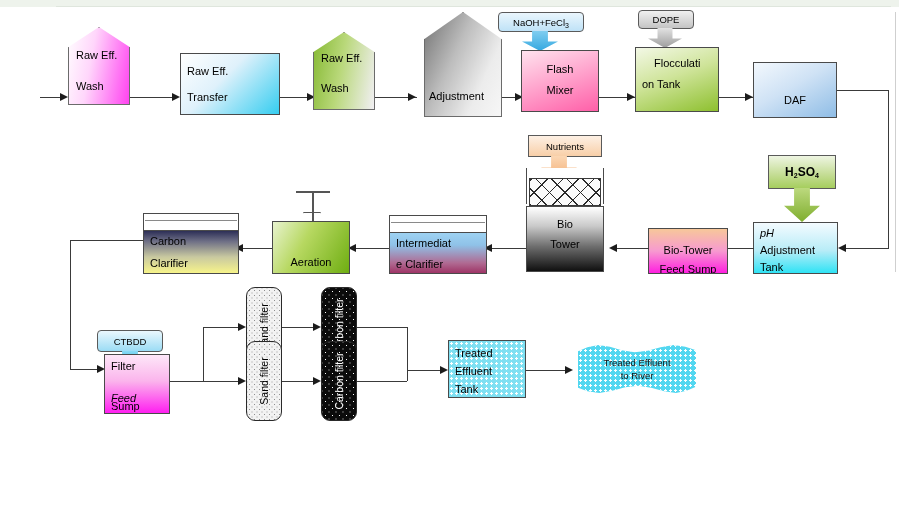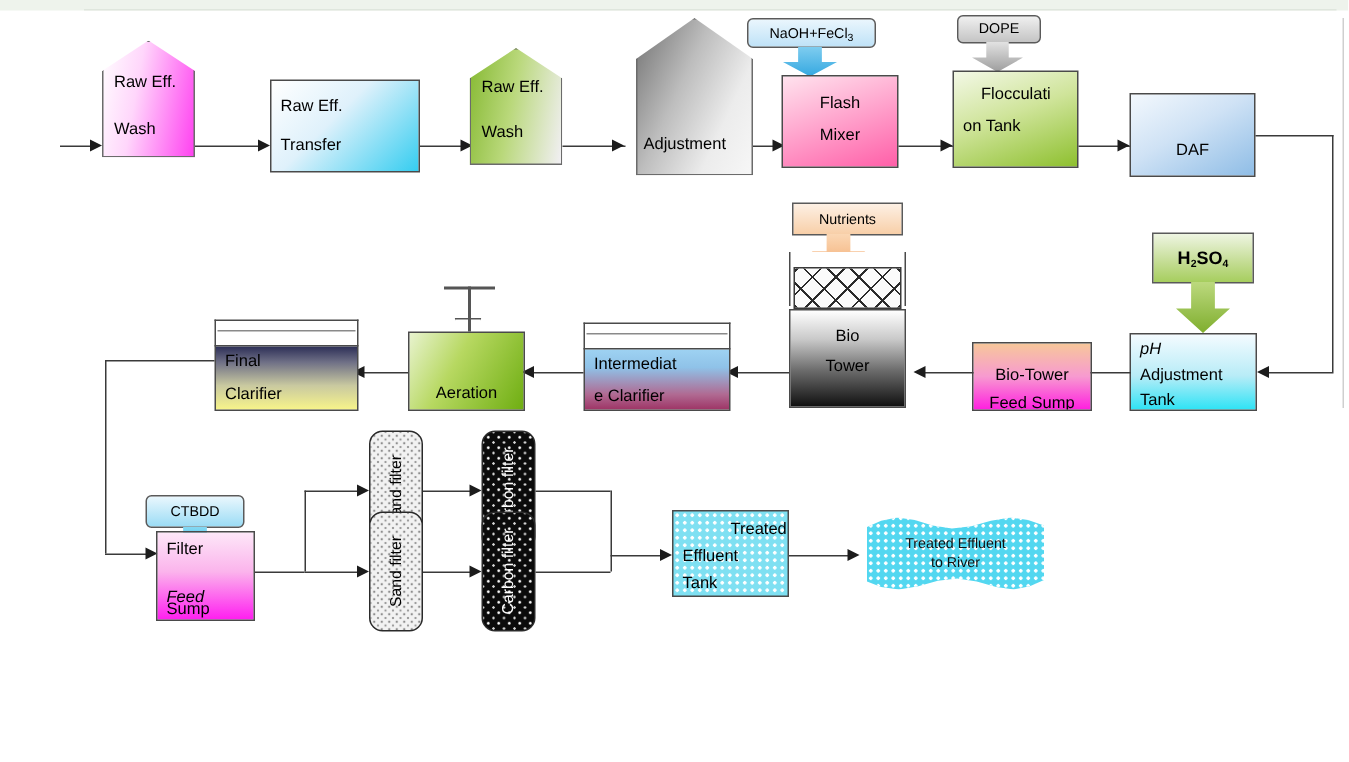--- a/index.html
+++ b/index.html
@@ -387,21 +387,21 @@
     <div class="lbl" style="top:33px;">Aeration</div>
   </div>
 
   <div class="hline" style="left:239px; top:248px; width:33px;"></div>
   <div class="arrow-l" style="left:235px; top:244px;"></div>
 
   <div class="vessel-rim" style="left:143px; top:213px; width:96px; height:18px;"></div>
   <div class="vessel-rim-line" style="left:145px; top:220px; width:92px; background:#8a8a8a;"></div>
   <div class="node" style="left:143px; top:230px; width:96px; height:44px;
        background:linear-gradient(180deg,#2d2f57 0%,#6f7086 25%,#c9c9a0 62%,#f7f48a 100%);">
-    <div class="lbl" style="top:3px;">Final</div>
+    <div class="lbl" style="top:3px;">Carbon</div>
     <div class="lbl" style="top:25px;">Clarifier</div>
   </div>
 
   <div class="hline" style="left:70px; top:240px; width:73px;"></div>
   <div class="vline" style="left:70px; top:240px; height:129px;"></div>
   <div class="hline" style="left:70px; top:369px; width:30px;"></div>
   <div class="arrow-r" style="left:97px; top:365px;"></div>
 
   <div class="chem rounded" style="left:97px; top:330px; width:66px; height:22px;
        background:linear-gradient(180deg,#eaf7fd 0%,#9bdcf5 100%);">
@@ -447,21 +447,21 @@
     <div class="vlbl">Carbon filter</div>
   </div>
 
   <div class="hline" style="left:357px; top:327px; width:50px;"></div>
   <div class="hline" style="left:357px; top:381px; width:50px;"></div>
   <div class="vline" style="left:407px; top:327px; height:54px;"></div>
   <div class="hline" style="left:407px; top:370px; width:38px;"></div>
   <div class="arrow-r" style="left:440px; top:366px;"></div>
 
   <div class="node dotcyan" style="left:448px; top:340px; width:78px; height:58px;">
-    <div class="lbl" style="top:5px;margin-left:32px;">Treated</div>
+    <div class="lbl" style="top:5px;">Treated</div>
     <div class="lbl" style="top:23px;">Effluent</div>
     <div class="lbl" style="top:41px;">Tank</div>
   </div>
 
   <div class="hline" style="left:526px; top:370px; width:44px;"></div>
   <div class="arrow-r" style="left:565px; top:366px;"></div>
 
   <div id="river" style="left:578px; top:343px; width:118px; height:52px;">
     <div class="rl" style="top:14px;">Treated Effluent</div>
     <div class="rl" style="top:27px;">to   River</div>

